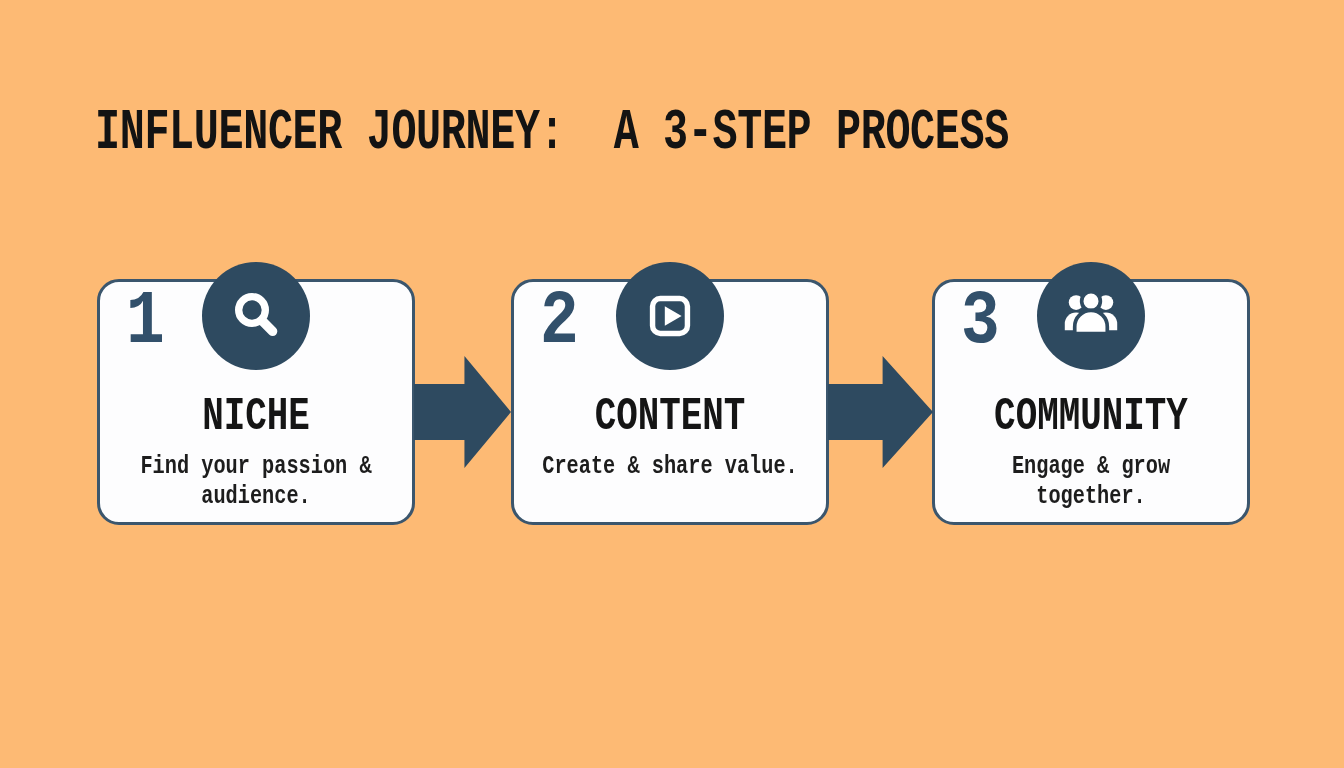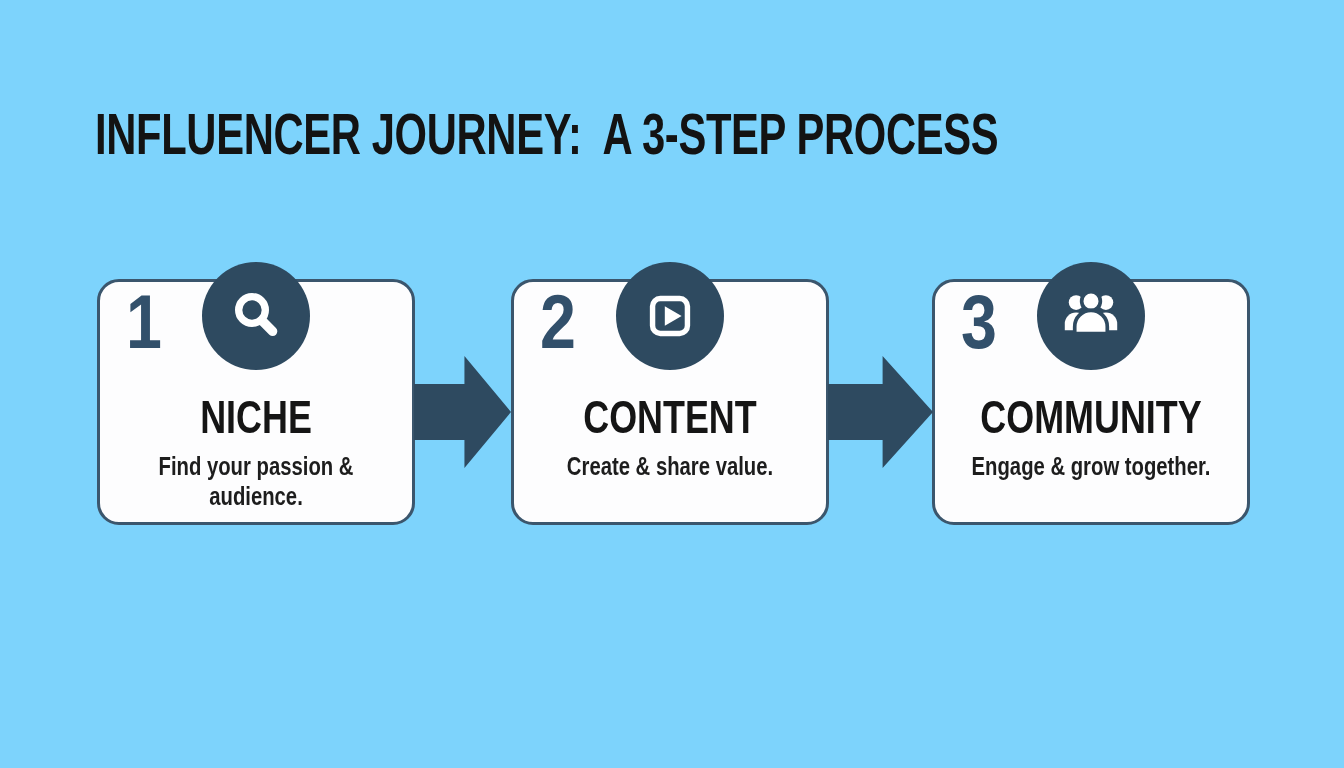--- a/index.html
+++ b/index.html
@@ -3,21 +3,22 @@
 <meta charset="utf-8">
 <style>
   * { margin: 0; padding: 0; box-sizing: border-box; }
   html, body { width: 1344px; height: 768px; overflow: hidden; }
   body { font-family: "Liberation Sans", sans-serif; background: #fafbfc; }
 
   .canvas {
     position: relative;
     width: 1344px;
     height: 768px;
-    background: #7dd3fc;
+    background: #fdba74;
+    font-family: Liberation Mono, monospace;
   }
 
   .main-title {
     position: absolute;
     left: 95px;
     top: 100px;
     font-size: 58px;
     font-weight: bold;
     color: #131313;
     letter-spacing: -0.5px;

